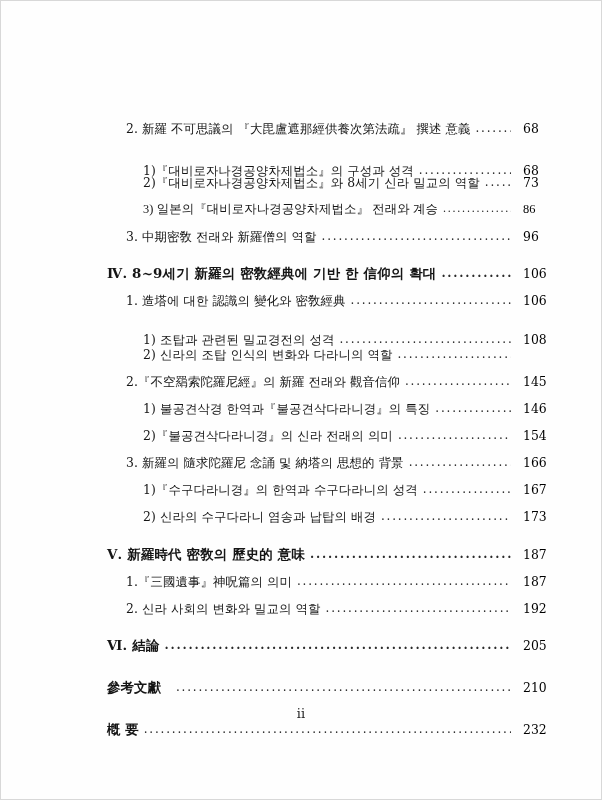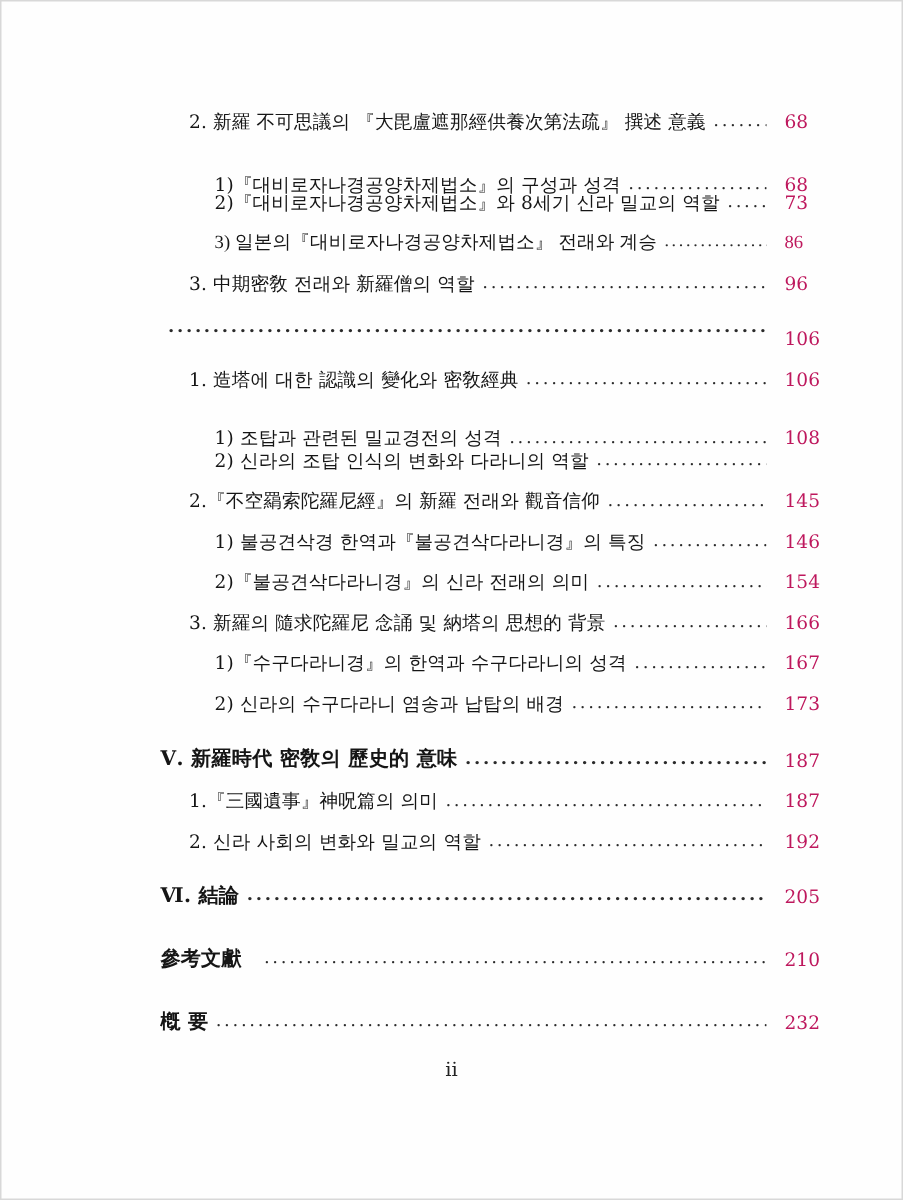--- a/index.html
+++ b/index.html
@@ -34,20 +34,21 @@
   .toc-row {
     display: flex;
     align-items: baseline;
     position: relative;
     width: 100%;
     box-sizing: border-box;
     padding-right: 88px;
     line-height: 27px;
     height: 27px;
     white-space: nowrap;
+    margin-top: 48px;
   }
   .toc-row .label {
     flex: 0 0 auto;
     font-size: 12.4px;
     letter-spacing: 0.1px;
     color: #151515;
   }
   .toc-row .leader {
     flex: 1 1 auto;
     overflow: hidden;
@@ -64,21 +65,21 @@
     line-height: 1em;
     position: relative;
     top: -0.12em;
   }
   .toc-row .page-num {
     position: absolute;
     right: 0;
     width: 84px;
     text-align: left;
     font-size: 12.4px;
-    color: #be185d;
+    color: #000000;
     padding-left: 4px;
     box-sizing: border-box;
   }
 
   
   .lvl-sec { font-weight: bold; }
   .lvl-sec .label { font-weight: bold; font-size: 13.4px; letter-spacing: 0.2px; }
   .lvl-sec .page-num { font-weight: normal; }
   .lvl-plain .label { font-weight: bold; font-size: 13.4px; }
 
@@ -122,20 +123,21 @@
         <span class="label">3) 일본의『대비로자나경공양차제법소』 전래와 계승</span>
         <span class="leader"></span>
         <span class="page-num">86</span>
       </div>
       <div class="toc-row ind-1" style="position: absolute; left: 0px; top: 174px;">
         <span class="label">3. 中期密敎 전래와 新羅僧의 역할</span>
         <span class="leader"></span>
         <span class="page-num">96</span>
       </div>
       <div class="toc-row ind-0 lvl-sec" style="position: absolute; left: 0px; top: 211px;">
+        <span class="label">Ⅳ. 8~9세기 新羅의 密敎經典에 기반 한 信仰의 확대</span>
         <span class="leader"></span>
         <span class="page-num">106</span>
       </div>
       <div class="toc-row ind-1" style="position: absolute; left: 0px; top: 238px;">
         <span class="label">1. 造塔에 대한 認識의 變化와 密敎經典</span>
         <span class="leader"></span>
         <span class="page-num">106</span>
       </div>
       <div class="toc-row ind-2" style="position: absolute; left: 0px; top: 277px;">
         <span class="label">1) 조탑과 관련된 밀교경전의 성격</span>

